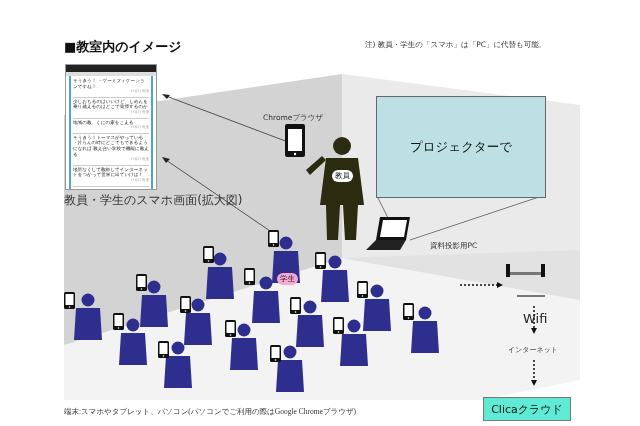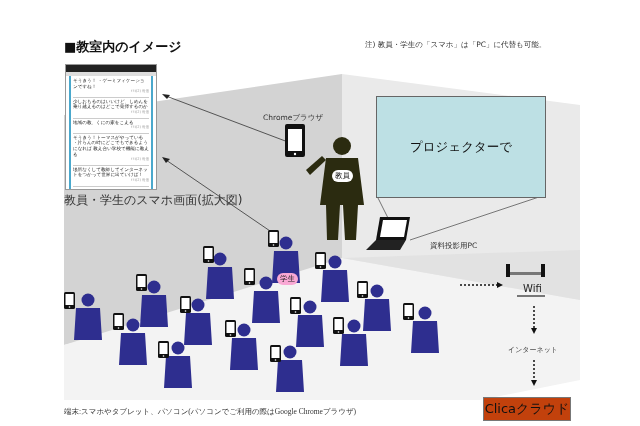--- a/index.html
+++ b/index.html
@@ -11,23 +11,23 @@
   .phone-screen{left:65px;top:64px;width:90px;height:124px;background:#fff;border:1px solid #999;overflow:hidden;}
   .phone-bar{height:7px;background:#222;}
   .phone-sub{height:4px;background:#ddd;}
   .phone-body{margin:0 3px;border-left:2px solid #4aa8cc;border-right:2px solid #4aa8cc;height:113px;padding:1px 2px;font-size:4.6px;line-height:5.6px;color:#222;}
   .msg{border-bottom:1px solid #ccc;padding:1px 0 2px;}
   .msg-meta{color:#999;font-size:3.5px;text-align:right;}
   .phone-caption{left:64px;top:192px;font-size:12px;color:#333;}
   .label{font-size:7.5px;color:#333;}
   .proj{left:376px;top:96px;width:168px;height:100px;background:#bde0e4;border:1px solid #666;display:flex;flex-direction:column;align-items:center;justify-content:center;font-size:12.5px;color:#111;line-height:16px;}
   .tag{background:#fff;font-size:7.5px;color:#222;padding:1px 3px;border-radius:6px;}
-  .wifi-label{font-size:10px;color:#222;}
+  .wifi-label{font-size:13px;color:#222;margin-top:28px;}
   .internet{font-size:7px;color:#444;text-align:right;}
-  .cloud{left:483px;top:397px;width:86px;height:22px;background:#c2410c;border:1px solid #777;display:flex;align-items:center;justify-content:center;font-size:13px;color:#111;}
+  .cloud{left:483px;top:397px;width:86px;height:22px;background:#5eead4;border:1px solid #777;display:flex;align-items:center;justify-content:center;font-size:11px;color:#111;}
   .footer{left:64px;top:407px;font-size:7.5px;color:#333;font-family:Liberation Serif, serif;}
 </style>
 </head>
 <body>
 
 <svg id="room" width="640" height="426" viewBox="0 0 640 426">
 
   <polygon points="64,115 342,74 342,280 64,345" fill="#d3d3d3"></polygon>
 
   <polygon points="342,74 580,105 580,300 342,280" fill="#eaeaea"></polygon>

